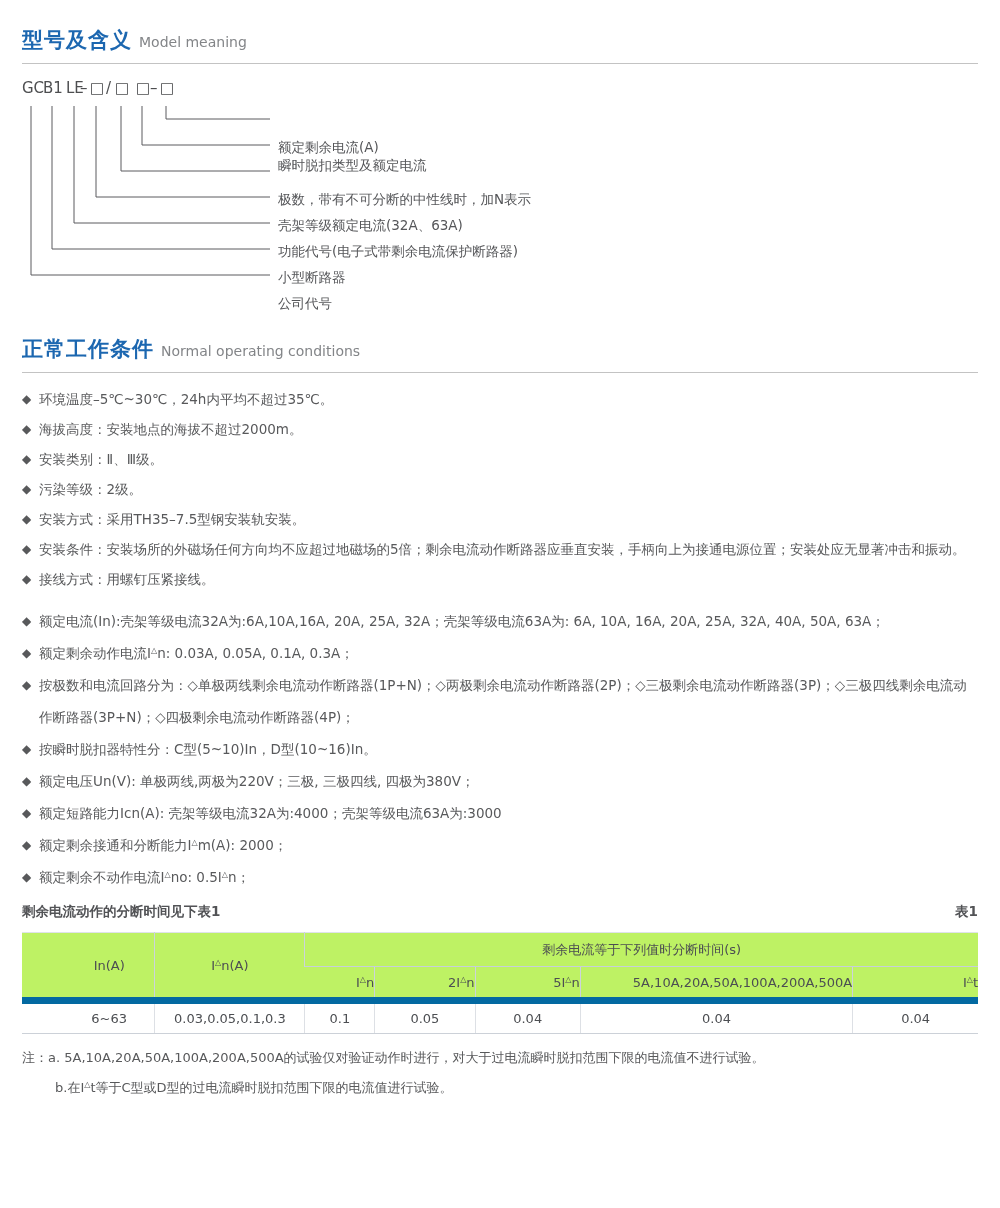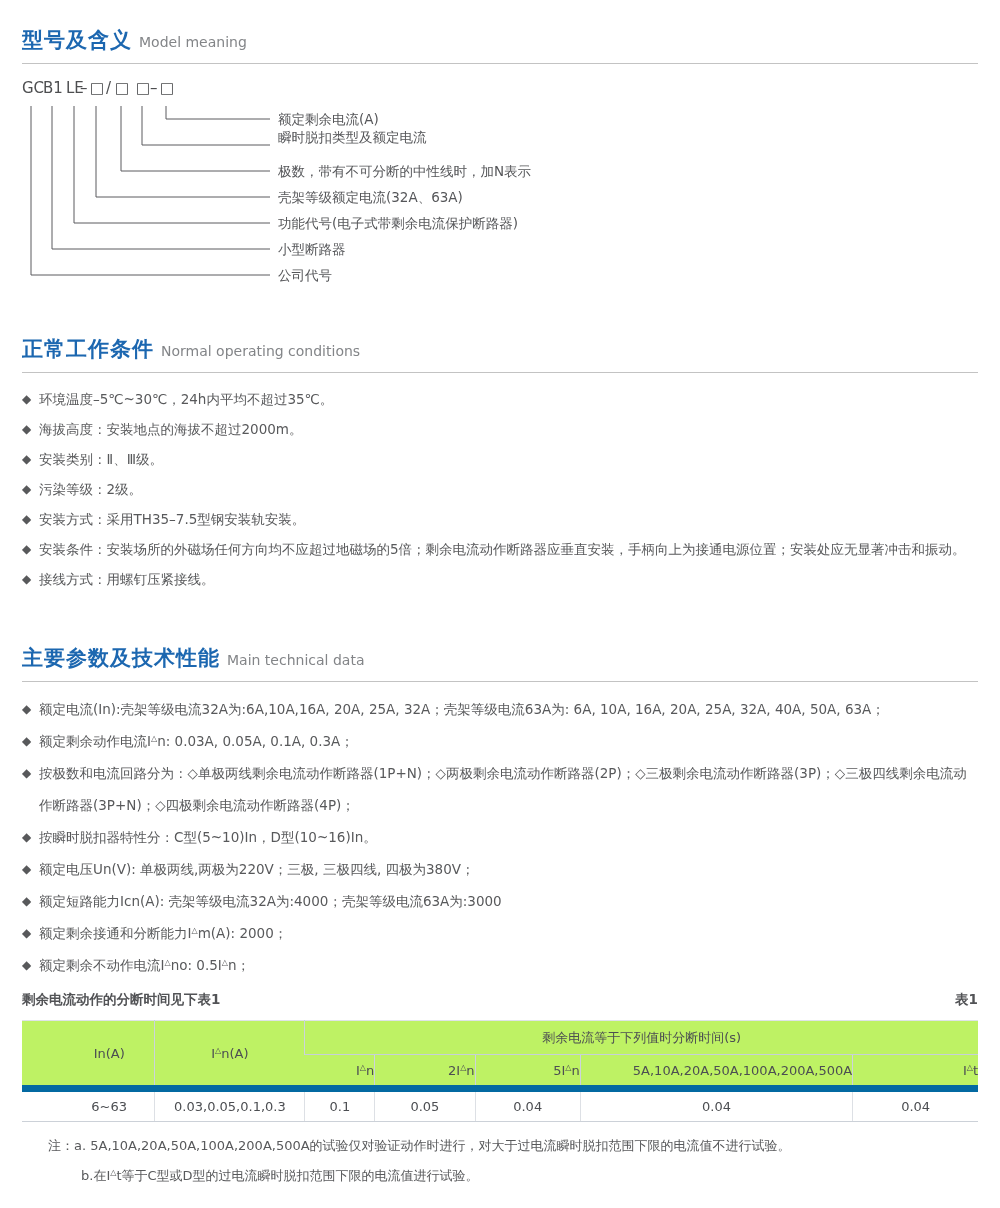--- a/index.html
+++ b/index.html
@@ -22,21 +22,21 @@
   .sh2 { margin-top: 36px; }
   .sh3 { margin-top: 50px; }
 
   
   .diagram { position: relative; height: 220px; margin-top: 15px; }
   .code-part { position: absolute; top: 0; font-size: 15px; color: #4d4e50; }
   .code-box { font-size: 15px; }
   .diagram svg { position: absolute; left: 0; top: 0; }
   .dlabel {
     position: absolute; left: 256px; height: 20px; line-height: 20px;
-    font-size: 13.5px; color: #555659; white-space: nowrap;
+    font-size: 13.5px; color: #555659; white-space: nowrap; margin-top: 28px;
   }
 
   
   .blist { list-style: none; margin-top: 11px; }
   .blist li {
     position: relative; padding-left: 17px;
     font-size: 13.5px; line-height: 30px; color: #58595b;
   }
   .blist.tech li { line-height: 32px; }
   .blist li .marker { position: absolute; left: 0; top: 0; font-size: 12px; }
@@ -58,21 +58,21 @@
   thead th { background: #bef264; height: 34px; }
   thead tr.sub th { border-top: 1px solid #c6cfda; text-align: right; }
   tbody td { height: 33px; border-bottom: 1px solid #ccd1d8; background: #fff; }
   tbody tr td { border-top: 7px solid #0369a1; }
   table { border-top: 1px solid #dfe3e9; }
   td { border-left-color: #dde0e5; }
 
   sup.tri { font-size: 8px; vertical-align: super; line-height: 0; }
 
   
-  .notes { margin-top: 9px; margin-left: 26px; }
+  .notes { margin-top: 9px; }
   .note-line { font-size: 13px; line-height: 30px; color: #58595b; }
   .note-line.indent { padding-left: 33px; }
 </style>
 </head>
 <body>
 
 <div class="page">
 
   <div class="sec-header sh1">
     <span class="zh">型号及含义</span><span class="en">Model meaning</span>
@@ -116,23 +116,20 @@
   <ul class="blist">
     <li><span class="marker">◆</span><span>环境温度–5℃~30℃，24h内平均不超过35℃。</span></li>
     <li><span class="marker">◆</span><span>海拔高度：安装地点的海拔不超过2000m。</span></li>
     <li><span class="marker">◆</span><span>安装类别：Ⅱ、Ⅲ级。</span></li>
     <li><span class="marker">◆</span><span>污染等级：2级。</span></li>
     <li><span class="marker">◆</span><span>安装方式：采用TH35–7.5型钢安装轨安装。</span></li>
     <li><span class="marker">◆</span><span>安装条件：安装场所的外磁场任何方向均不应超过地磁场的5倍；剩余电流动作断路器应垂直安装，手柄向上为接通电源位置；安装处应无显著冲击和振动。</span></li>
     <li><span class="marker">◆</span><span>接线方式：用螺钉压紧接线。</span></li>
   </ul>
 
-  <div class="sec-header sh3">
-    <span class="zh">主要参数及技术性能</span><span class="en">Main technical data</span>
-  </div>
 
   <ul class="blist tech">
     <li><span class="marker">◆</span><span>额定电流(In):壳架等级电流32A为:6A,10A,16A, 20A, 25A, 32A；壳架等级电流63A为: 6A, 10A, 16A, 20A, 25A, 32A, 40A, 50A, 63A；</span></li>
     <li><span class="marker">◆</span><span>额定剩余动作电流I<sup class="tri">△</sup>n: 0.03A, 0.05A, 0.1A, 0.3A；</span></li>
     <li><span class="marker">◆</span><span>按极数和电流回路分为：◇单极两线剩余电流动作断路器(1P+N)；◇两极剩余电流动作断路器(2P)；◇三极剩余电流动作断路器(3P)；◇三极四线剩余电流动作断路器(3P+N)；◇四极剩余电流动作断路器(4P)；</span></li>
     <li><span class="marker">◆</span><span>按瞬时脱扣器特性分：C型(5~10)In，D型(10~16)In。</span></li>
     <li><span class="marker">◆</span><span>额定电压Un(V): 单极两线,两极为220V；三极, 三极四线, 四极为380V；</span></li>
     <li><span class="marker">◆</span><span>额定短路能力Icn(A): 壳架等级电流32A为:4000；壳架等级电流63A为:3000</span></li>
     <li><span class="marker">◆</span><span>额定剩余接通和分断能力I<sup class="tri">△</sup>m(A): 2000；</span></li>
     <li><span class="marker">◆</span><span>额定剩余不动作电流I<sup class="tri">△</sup>no: 0.5I<sup class="tri">△</sup>n；</span></li>

